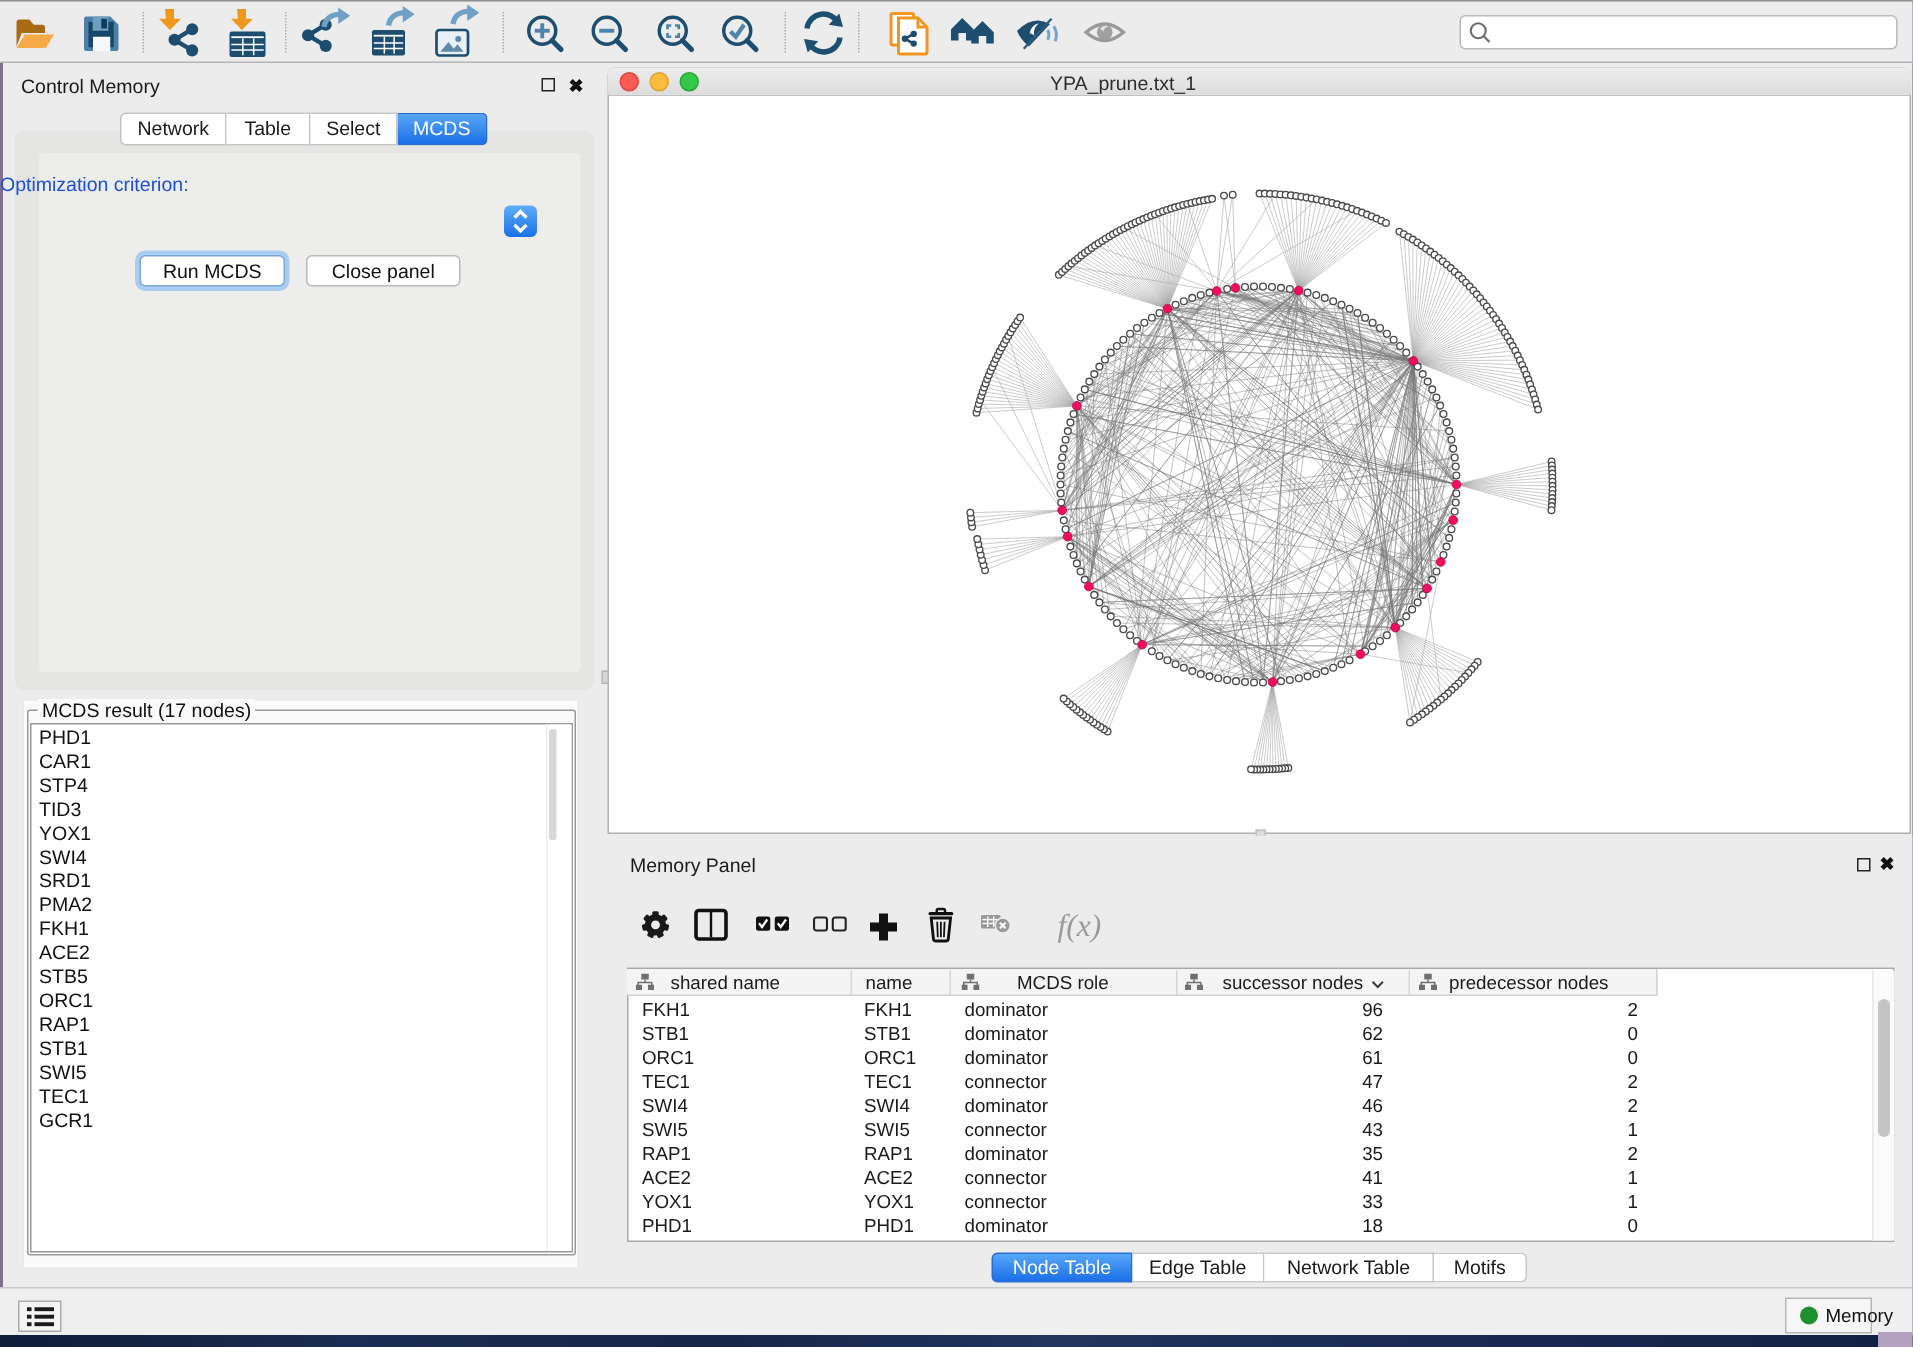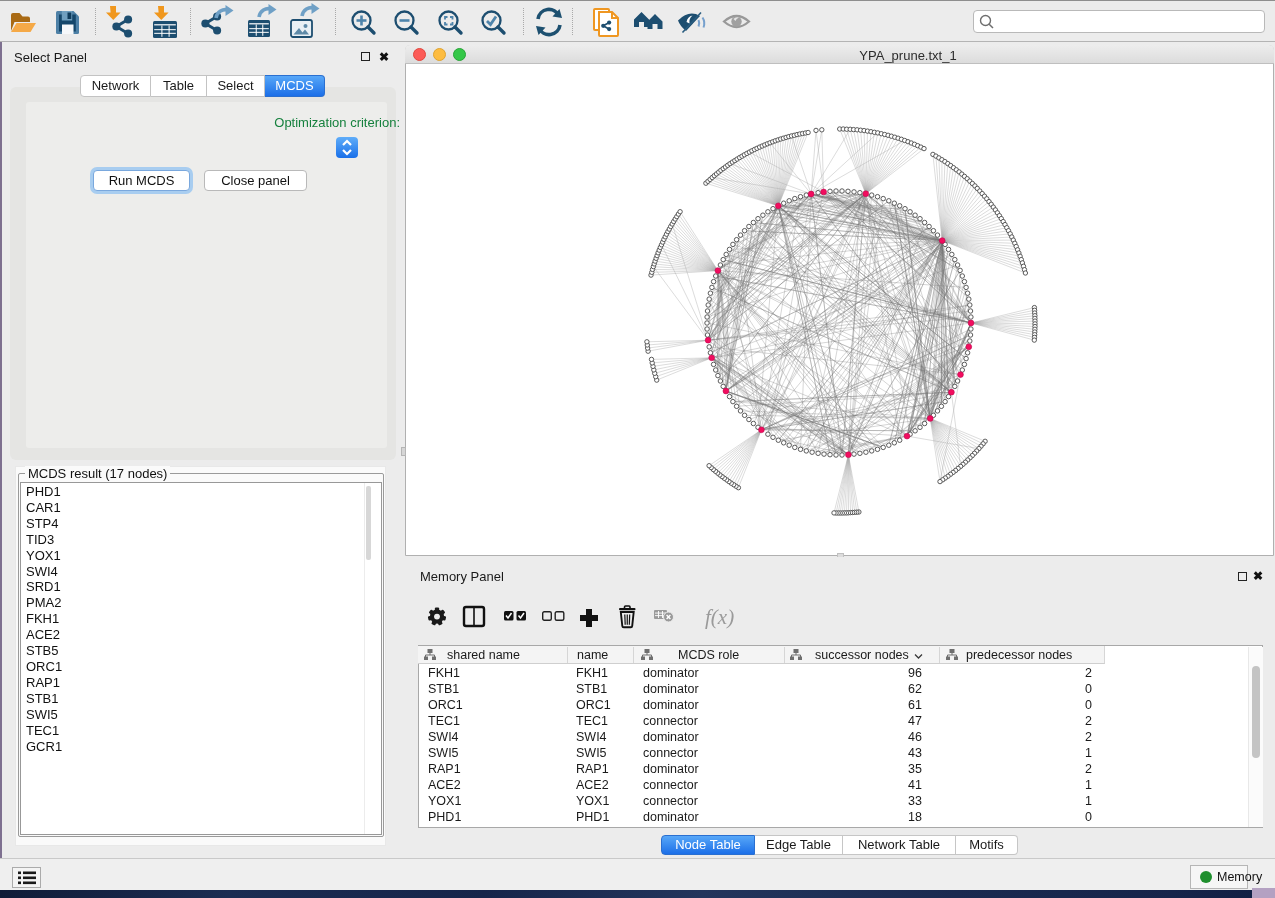--- a/index.html
+++ b/index.html
@@ -10,34 +10,34 @@
 .tsep{position:absolute;top:7px;height:27px;width:0;border-left:1px dotted #a9a9a9}
 #leftedge{position:absolute;left:0;top:41px;width:2px;height:849px;background:#7e7090}
 #searchbox{position:absolute;left:973px;top:9px;width:292px;height:23px;background:#fff;border:1px solid #b9b9b9;border-radius:4px}
 #cp-title{position:absolute;left:14px;top:49px;font-size:13px;color:#1a1a1a}
 .floatico{position:absolute;width:9px;height:9px;border:1.5px solid #222}
 .closex{position:absolute;font-size:12px;font-weight:bold;color:#111}
 .tab{position:absolute;top:74px;height:22px;background:#fff;border:1px solid #c3c3c3;border-left:none;font-size:13px;color:#1a1a1a;text-align:center;line-height:20px}
 .tabsel{background:linear-gradient(#57a7f8,#1c6fe8);color:#fff;border-color:#2a6fd0}
 #tabpane{position:absolute;left:10px;top:86px;width:386px;height:373px;background:#e5e5e3;border-radius:6px}
 #tabpane2{position:absolute;left:26px;top:101px;width:361px;height:346px;background:#ededeb;border-radius:3px}
-#optlabel{position:absolute;left:0;top:114px;width:400px;text-align:right;font-size:13px;color:#15803d}
+#optlabel{position:absolute;left:0;top:114px;width:400px;text-align:left;font-size:13px;color:#1d4ed8}
 #combo{position:absolute;left:45px;top:136px;width:313px;height:21px;background:#fff;border:1px solid #b5b5b5;border-radius:4px;font-size:13px;color:#111;line-height:19px;padding-left:12px}
 #combobtn{position:absolute;left:336px;top:136px;width:22px;height:21px;border-radius:4px;background:linear-gradient(#5fadf9,#1a70e9)}
 .btn{position:absolute;top:169px;height:21px;background:#fff;border:1px solid #b9b9b9;border-radius:4px;font-size:13px;color:#111;text-align:center;line-height:19px}
 #runbtn{box-shadow:0 0 0 3px #a8cdf0;border-color:#7aa8dd}
 #groupbox{position:absolute;left:18px;top:472px;width:366px;height:364px;border:1px solid #9a9a9a;border-radius:2px}
 #grouplabel{position:absolute;left:25px;top:465px;background:#fafafa;padding:0 3px;font-size:13px;color:#111}
 #mcdslist{position:absolute;left:20px;top:481px;width:362px;height:353px;background:#fff;border:1px solid #989898;font-size:13px;color:#111;padding:1px 0 0 5px;line-height:15.9px}
 #listsb{position:absolute;left:364px;top:482px;width:17px;height:351px;background:#fff;border-left:1px solid #ececec}
 #listsbthumb{position:absolute;left:366px;top:485px;width:5px;height:74px;background:#d7d7d7;border-radius:2px}
 #netwin{position:absolute;left:405px;top:44px;width:869px;height:511px;background:#fff;border:1px solid #b0b0b0;border-radius:5px 5px 0 0}
 #nettitle{position:absolute;left:405px;top:44px;width:869px;height:19px;background:linear-gradient(#ededed,#dcdcdc);border-bottom:1px solid #bfbfbf;border-radius:5px 5px 0 0}
 .tl{position:absolute;top:47px;width:13px;height:13px;border-radius:50%}
-#nettext{position:absolute;top:47px;left:700px;width:416px;text-align:center;font-size:13px;color:#2c2c2c}
+#nettext{position:absolute;top:47px;left:700px;width:416px;font-size:13px;color:#2c2c2c}
 #tablepanel{position:absolute;left:398px;top:556px;width:877px;height:301px;background:#ececec}
 #tp-title{position:absolute;left:420px;top:568px;font-size:13px;color:#1a1a1a}
 #tptable{position:absolute;left:418px;top:644px;width:845px;height:183px;background:#fff;border:1px solid #a8a8a8}
 #tphead{position:absolute;left:418px;top:645px;width:687px;height:18px;background:#f4f4f4;border-bottom:1px solid #cfcfcf;border-right:1px solid #d6d6d6}
 .hdiv{position:absolute;top:646px;height:16px;width:0;border-left:1px solid #d6d6d6}
 .hlabel{position:absolute;top:647px;font-size:12.5px;color:#1a1a1a}
 .cell{position:absolute;font-size:12.5px;color:#1a1a1a;height:16px;line-height:16px}
 .cellr{text-align:right}
 #tbsb{position:absolute;left:1252px;top:665px;width:8px;height:92px;background:#c4c4c4;border-radius:4px}
 .btab{position:absolute;top:834px;height:20px;background:#fff;border:1px solid #c6c6c6;border-left:none;font-size:13px;color:#1a1a1a;text-align:center;line-height:18px}
@@ -163,21 +163,21 @@
  <div class="tsep" style="left:335px"></div>
  <div class="tsep" style="left:523px"></div>
  <div class="tsep" style="left:572px"></div>
  <div id="searchbox"></div>
  <svg class="abs" style="left:979px;top:13px" width="16" height="16">
       <circle cx="6.5" cy="6.5" r="5" fill="none" stroke="#6e6e6e" stroke-width="1.4"></circle>
       <line x1="10.2" y1="10.2" x2="14" y2="14" stroke="#6e6e6e" stroke-width="1.5"></line>
     </svg>
  <div id="leftedge"></div>
 
- <div id="cp-title">Select Panel</div>
+ <div id="cp-title">Control Memory</div>
  <div class="floatico" style="left:361px;top:51px"></div>
  <div class="closex" style="left:379px;top:49px">✖</div>
  <div id="tabpane"></div>
  <div id="tabpane2"></div>
  <div class="tab" style="left:80px;width:71px;border-left:1px solid #c3c3c3;border-radius:4px 0 0 4px">Network</div>
  <div class="tab" style="left:151px;width:56px">Table</div>
  <div class="tab" style="left:207px;width:58px">Select</div>
  <div class="tab tabsel" style="left:265px;width:60px;border-radius:0 4px 4px 0">MCDS</div>
  <div id="optlabel">Optimization criterion:</div>
  <div id="combobtn"></div>

